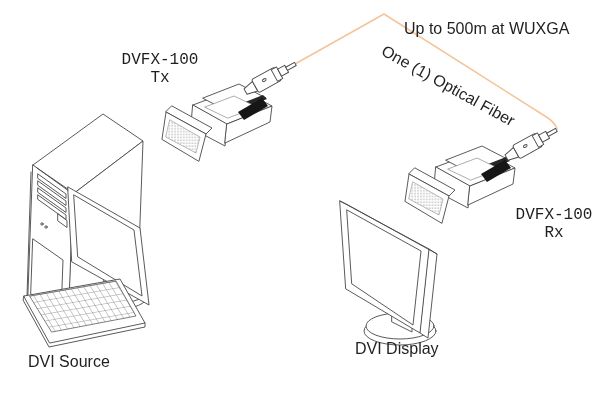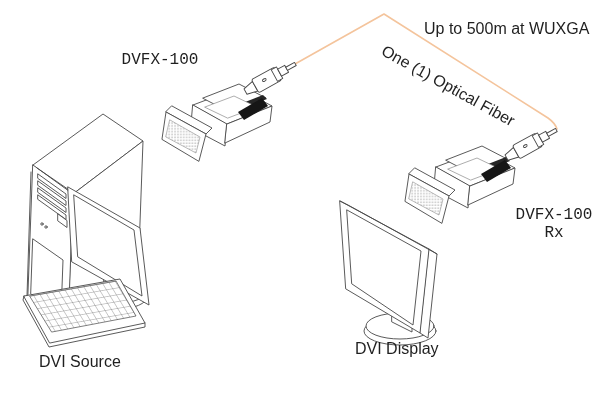--- a/index.html
+++ b/index.html
@@ -111,28 +111,29 @@
         <path d="M429,249 L437,254 L428,338 L420,333 Z" fill="#fff"></path>
         <path d="M340,201 L429,249 L420,333 L346,289 Z" fill="#fff"></path>
         <path d="M347,210 L421,251 L413,325 L352,284 Z" fill="#fff"></path>
         <path d="M340,201 L348,205 L437,254"></path>
       </g>
     </g>
   </svg>
 
   <div class="lbl center" style="left:106px;top:51px;width:108px;">
     <span class="line">DVFX-100</span>
+    <span class="line">Tx</span>
   </div>
 
-  <div class="lbl" style="left:424px;top:20px;text-align:right;">Up to 500m at WUXGA</div>
+  <div class="lbl" style="left:404px;top:20px;text-align:right;">Up to 500m at WUXGA</div>
 
   <div class="lbl rot" style="left:387px;top:42px;">One (1) Optical Fiber</div>
 
   <div class="lbl center" style="left:502px;top:206px;width:104px;">
     <span class="line">DVFX-100</span>
     <span class="line">Rx</span>
   </div>
 
-  <div class="lbl" style="left:28px;top:353px;margin-left:11px;">DVI Source</div>
+  <div class="lbl" style="left:28px;top:353px;">DVI Source</div>
 
   <div class="lbl" style="left:355px;top:340px;">DVI Display</div>
 
 </div>
 
 </body></html>

